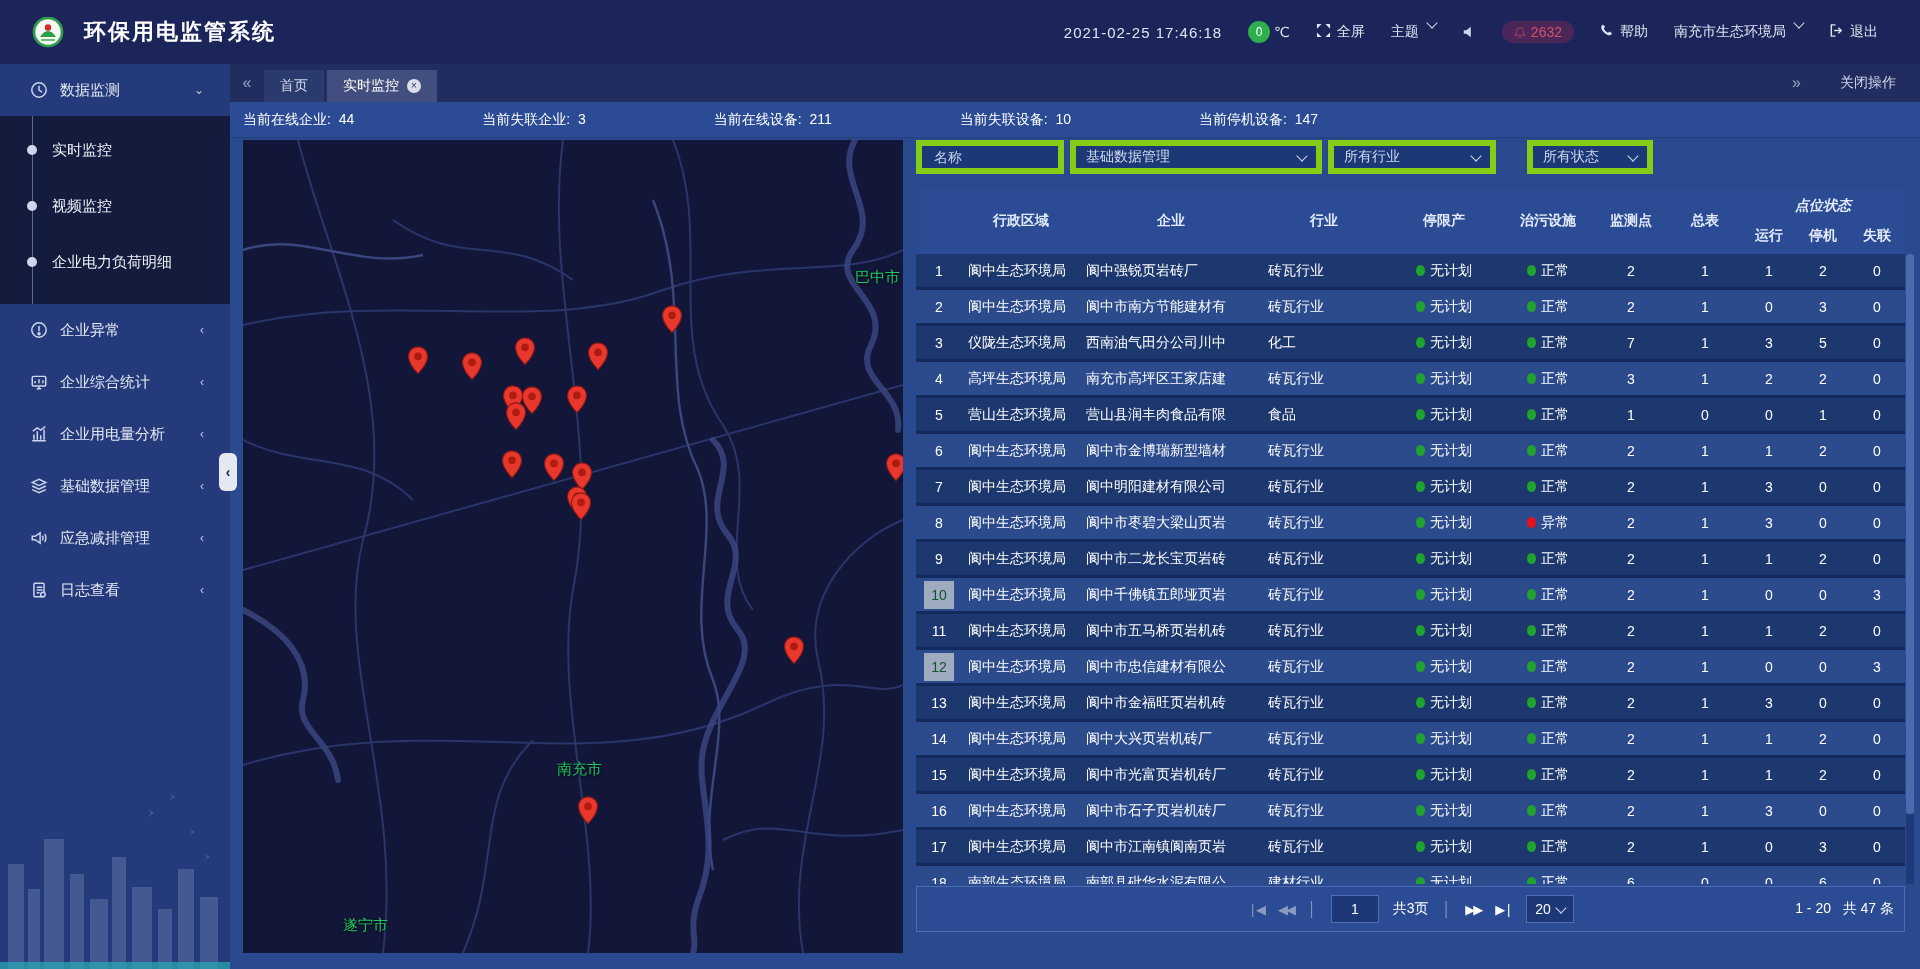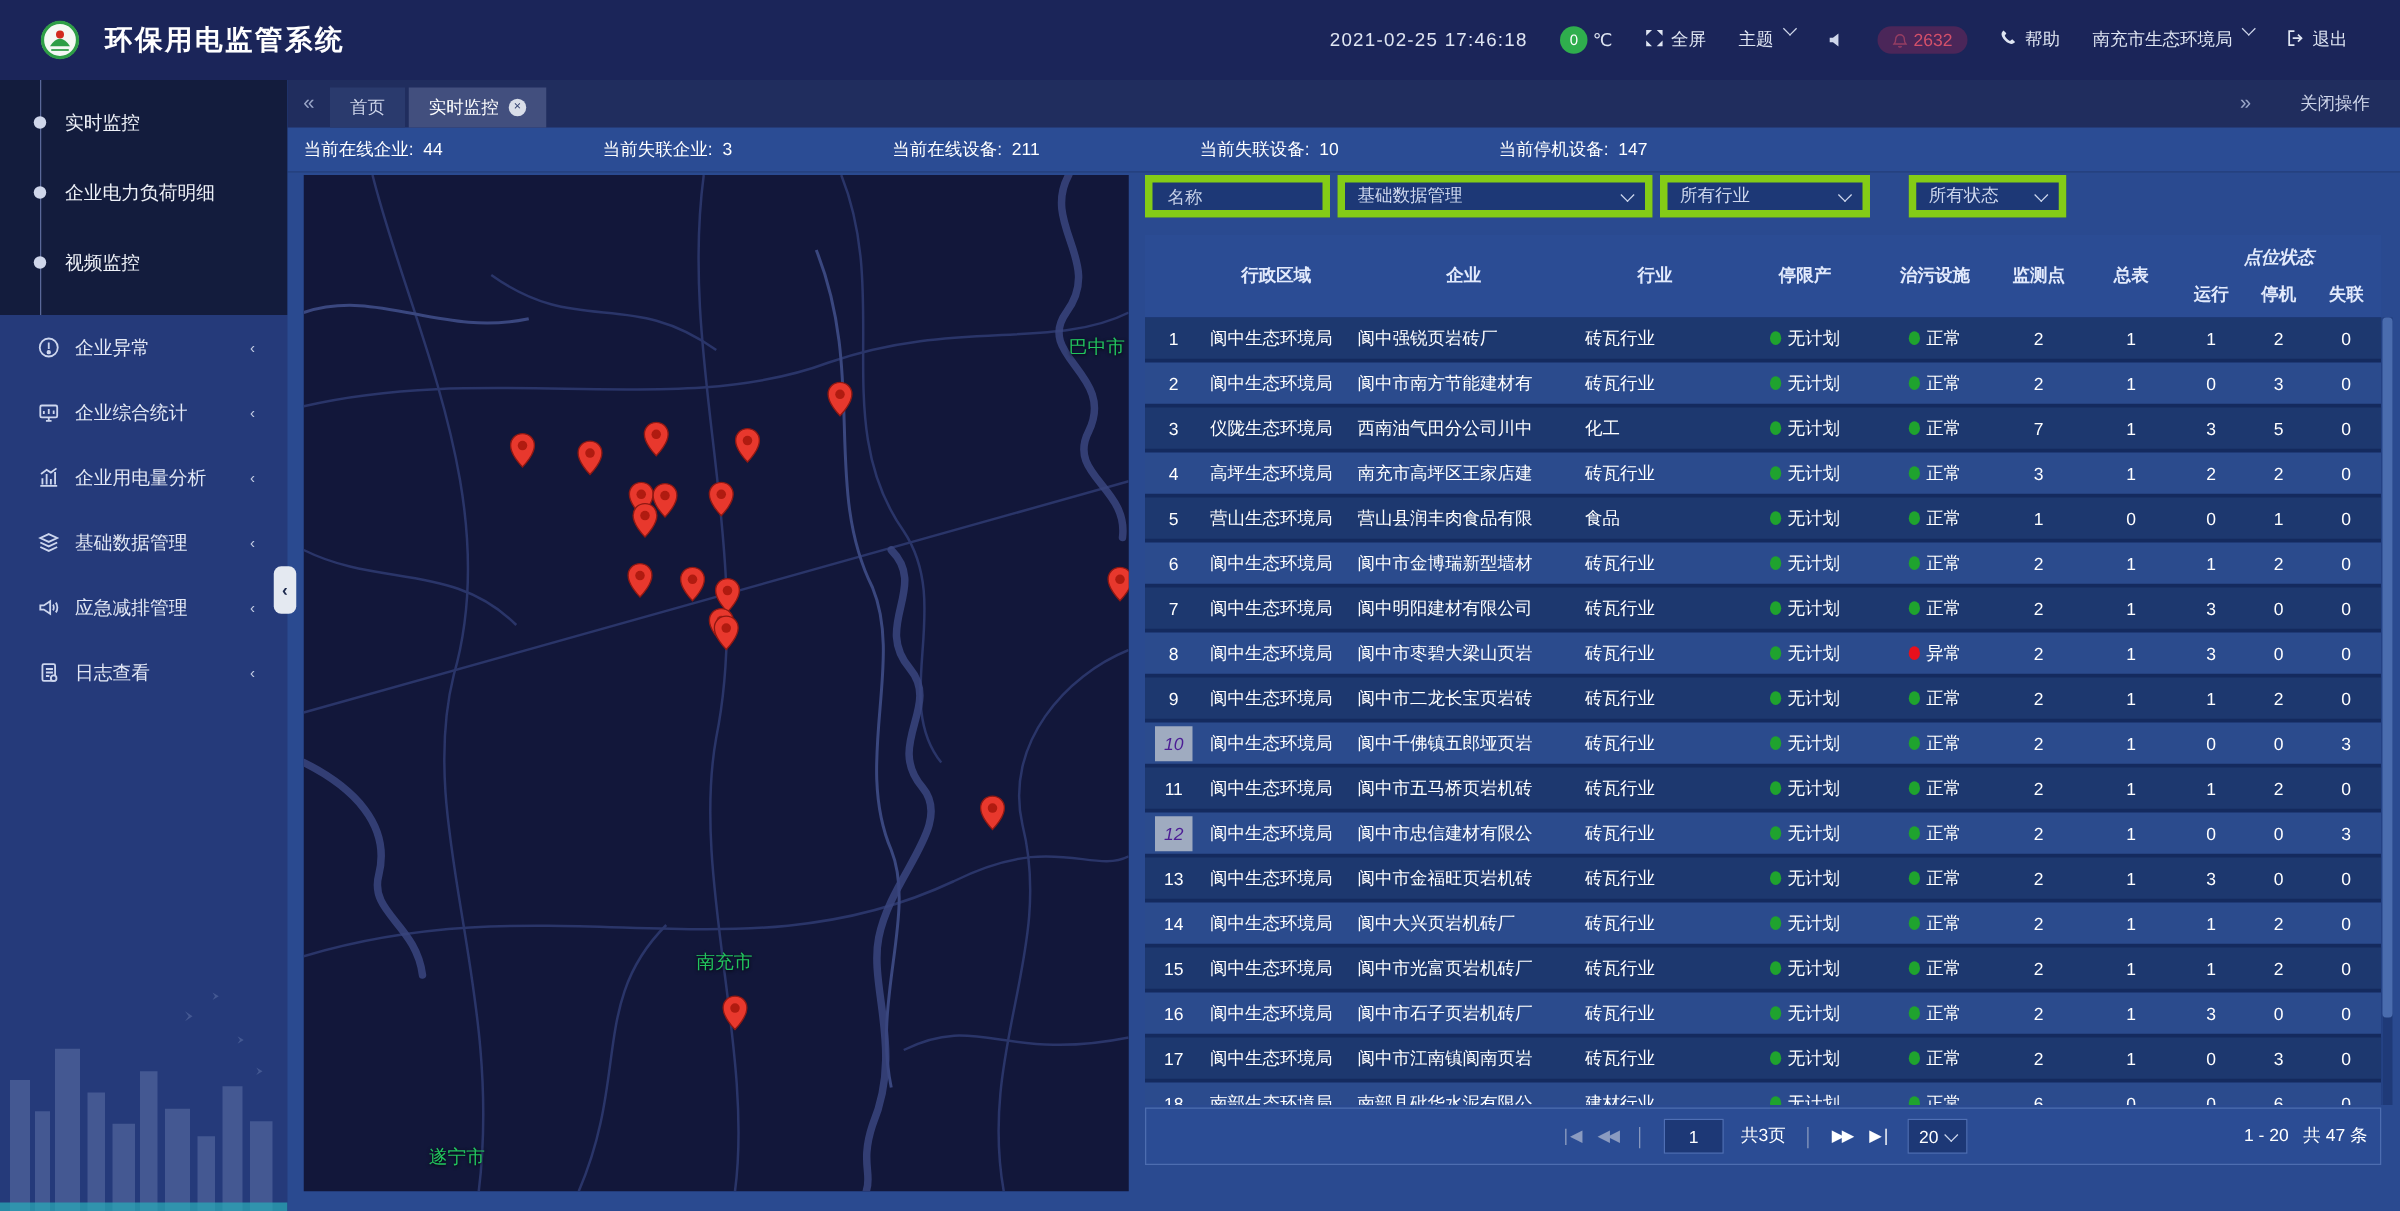--- a/index.html
+++ b/index.html
@@ -62,21 +62,21 @@
   .thead{margin-top:12px;height:66px;background:#2b4c94;display:grid;grid-template-columns:46px 118px 182px 124px 116px 92px 74px 74px 162px;align-items:center;font-size:14px;font-weight:bold;color:#e2eafc;}
   .thead .hc{text-align:center;}
   .group-col{display:flex;flex-direction:column;height:66px;}
   .group-top{height:30px;line-height:34px;text-align:center;font-style:italic;}
   .group-bot{height:36px;display:grid;grid-template-columns:54px 54px 54px;align-items:center;text-align:center;}
   .tbody{height:630px;overflow:hidden;background:#142a5e;}
   .trow{height:33px;margin-bottom:3px;display:grid;grid-template-columns:46px 118px 182px 124px 116px 92px 74px 74px 54px 54px 54px;align-items:center;font-size:14px;color:#fff;}
   .trow.odd{background:#1d386f;}
   .trow.even{background:#2b4b8d;}
   .c-idx{text-align:center;}
-  .c-idx .hl{display:inline-block;min-width:30px;padding:6px 0;background:#9fabc0;color:#4c1d95;font-style:italic;}
+  .c-idx .hl{display:inline-block;min-width:30px;padding:6px 0;background:#9fabc0;color:#14532d;}
   .c-left{padding-left:6px;white-space:nowrap;overflow:hidden;}
   .c-mid{text-align:center;}
   .c-status{display:flex;align-items:center;justify-content:center;gap:5px;white-space:nowrap;}
   .dot-s{width:9px;height:11px;border-radius:50%;flex:0 0 9px;}
   .dot-green{background:#1fa32e;}
   .dot-red{background:#e8101c;}
   
   .vscroll{position:absolute;left:990px;top:114px;width:8px;height:630px;background:#1f3a78;}
   .vscroll .thumb{position:absolute;left:0;top:0;width:8px;height:560px;background:#4a6cae;border-radius:3px;}
   
@@ -159,33 +159,41 @@
               <path d="M5.5 8H13"></path>
           </svg>
         </span>
         <span>退出</span>
       </span>
     </div>
   </header>
 
   <aside class="sidebar">
     <nav id="side-menu">
+        <div class="menu-item">
+          <span class="mi-icon"><svg width="18" height="18" viewBox="0 0 16 16" fill="none" stroke="#cdd6ee" stroke-width="1.3">
+              <circle cx="8" cy="8" r="6.4"></circle>
+              <path d="M8 4.2V8l2.8 2"></path>
+            </svg></span>
+          <span>数据监测</span>
+          <span class="mi-chev">⌄</span>
+        </div>
         <div class="submenu">
           <span class="vline"></span>
           <div class="sub-item">
             <span class="dot"></span>
             <span>实时监控</span>
           </div>
           <div class="sub-item">
             <span class="dot"></span>
-            <span>企业电力负荷明细</span>
+            <span>视频监控</span>
           </div>
           <div class="sub-item">
             <span class="dot"></span>
-            <span>视频监控</span>
+            <span>企业电力负荷明细</span>
           </div>
         </div>
         <div class="menu-item">
           <span class="mi-icon"><svg width="18" height="18" viewBox="0 0 16 16" fill="none" stroke="#cdd6ee" stroke-width="1.3">
               <circle cx="8" cy="8" r="6.4"></circle>
               <path d="M8 4.5V9"></path>
               <circle cx="8" cy="11.3" r=".9" fill="#cdd6ee"></circle>
             </svg></span>
           <span>企业异常</span>
           <span class="mi-chev">‹</span>

